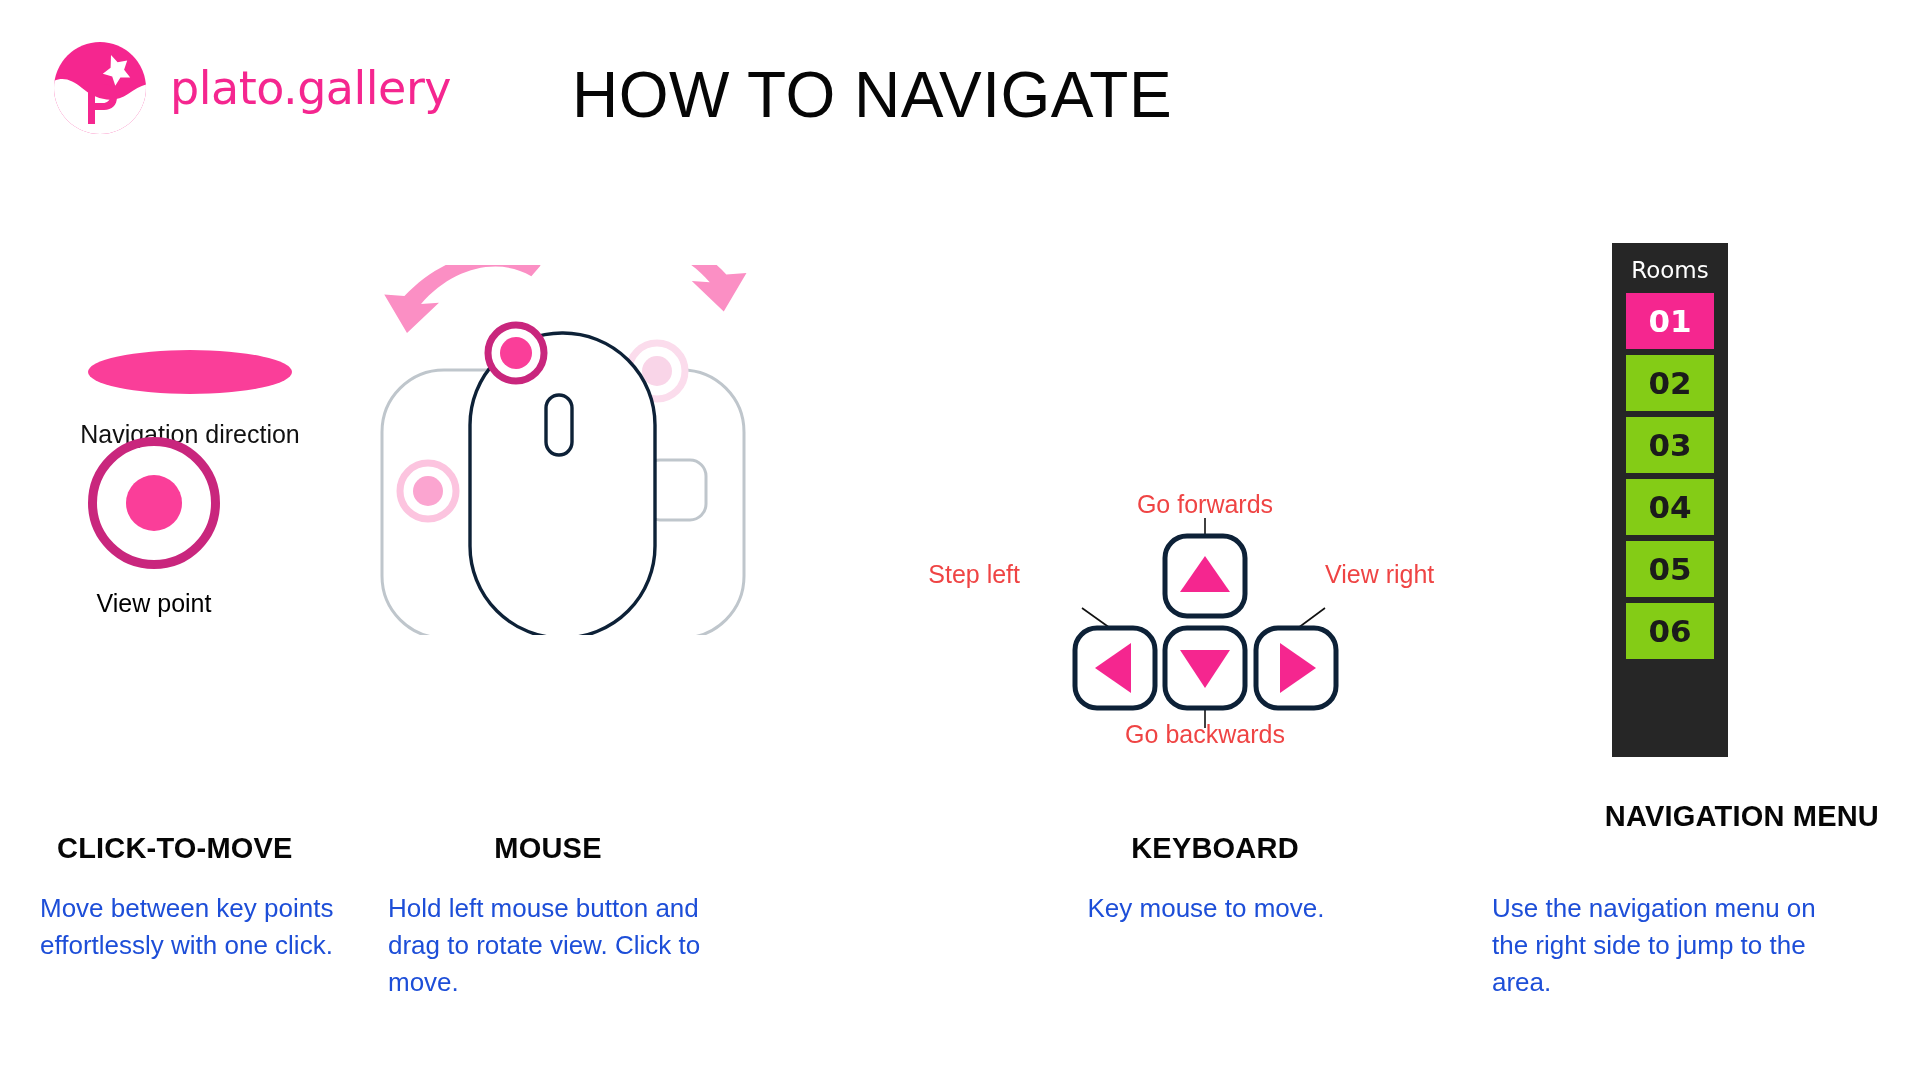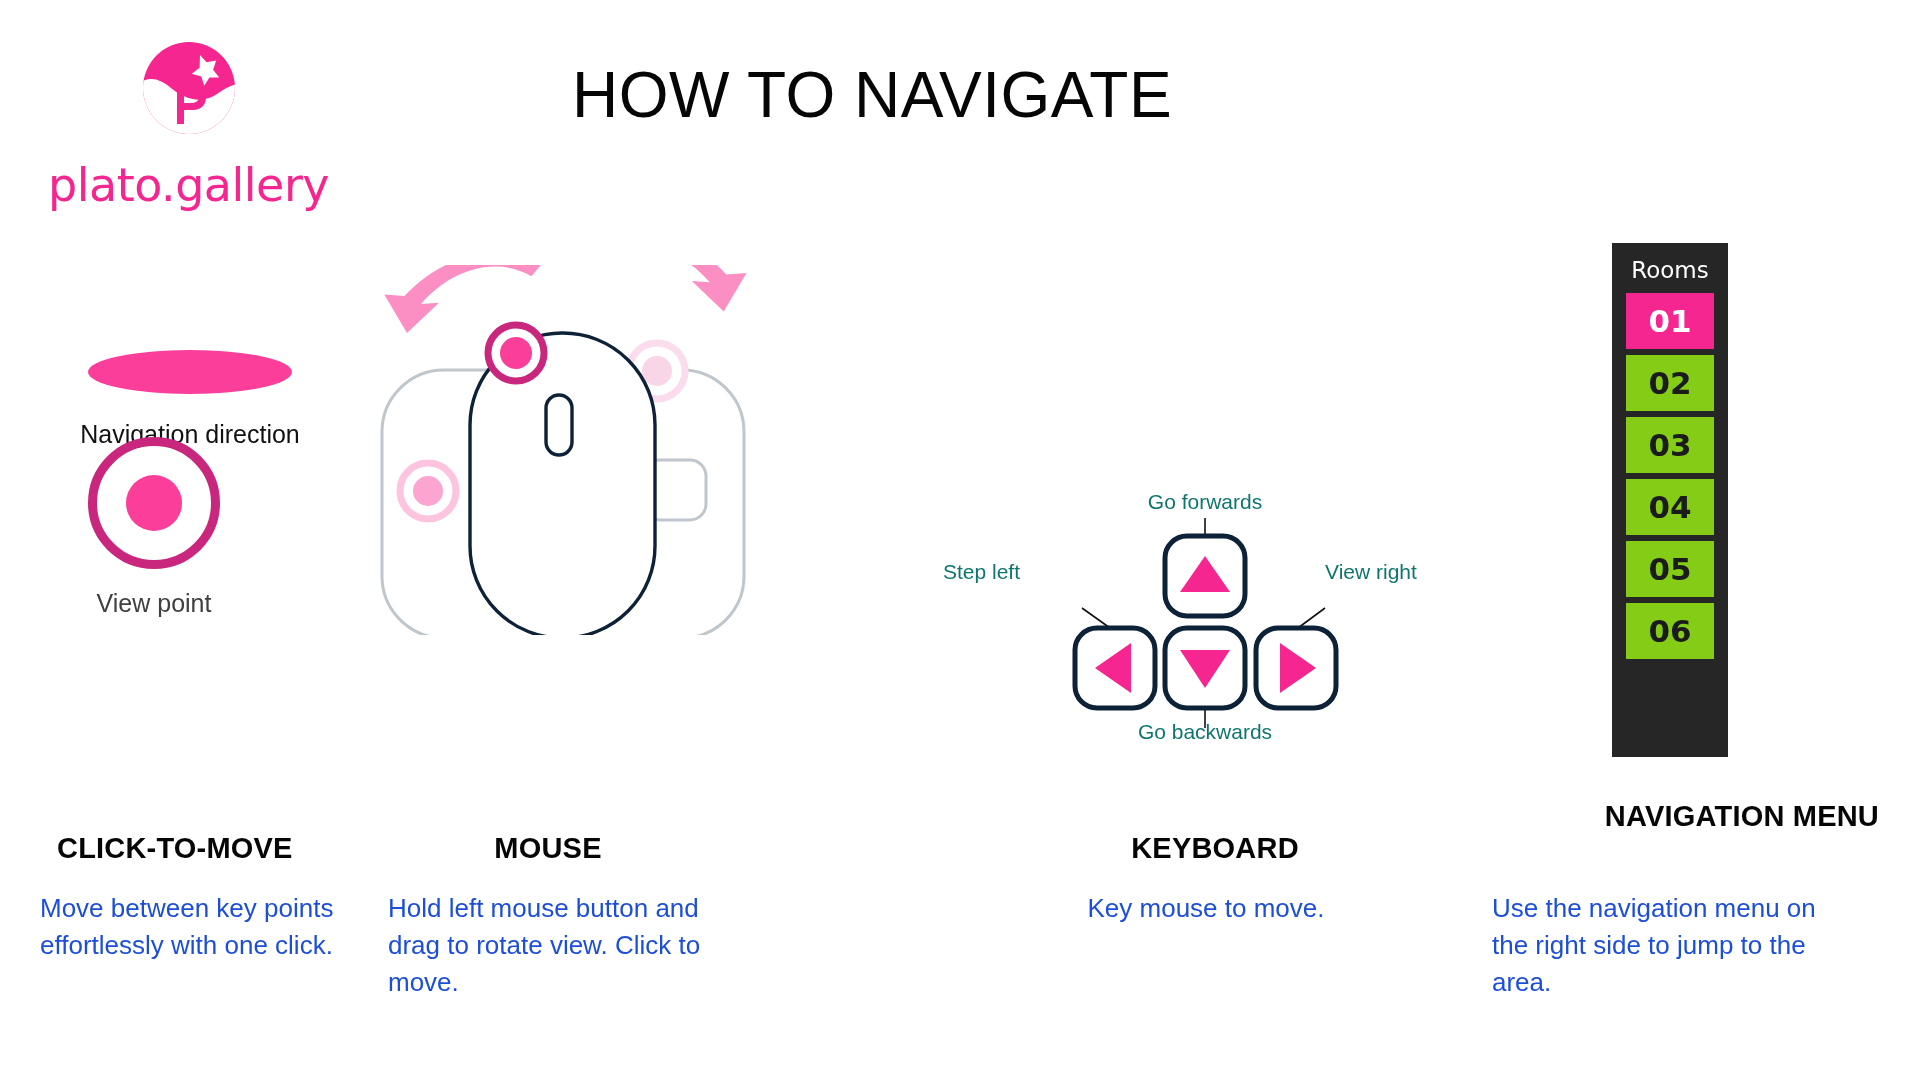--- a/index.html
+++ b/index.html
@@ -17,21 +17,20 @@
   }
 
   
   #header-logo {
     position: absolute;
     left: 48px;
     top: 36px;
     display: flex;
     align-items: center;
     gap: 18px;
-    flex-direction: column;
   }
   #logo-mark { width: 104px; height: 104px; display: block; }
   #logo-wordmark {
     font-size: 46px;
     letter-spacing: -0.5px;
     color: #F5268F;
     font-family: "DejaVu Sans", sans-serif;
   }
   #page-title {
     position: absolute;
@@ -93,40 +92,40 @@
     width: 56px; height: 56px;
     border-radius: 50%;
     background: #FA3E99;
   }
   #viewpoint-label {
     position: absolute;
     left: 0; top: 589px;
     width: 308px;
     text-align: center;
     font-size: 25px;
-    color: #404040;
+    color: #000000;
   }
 
   
   #mouse-figure {
     position: absolute;
     left: 370px; top: 265px;
     width: 390px; height: 370px;
   }
 
   
   #keyboard-figure {
     position: absolute;
     left: 1000px; top: 480px;
     width: 440px; height: 280px;
   }
   .key-label {
     position: absolute;
-    font-size: 21px;
-    color: #0f766e;
+    font-size: 25px;
+    color: #ef4444;
     white-space: nowrap;
   }
 
   
   #nav-menu-panel {
     position: absolute;
     left: 1612px; top: 243px;
     width: 116px; height: 514px;
     background: #262626;
     box-sizing: border-box;

